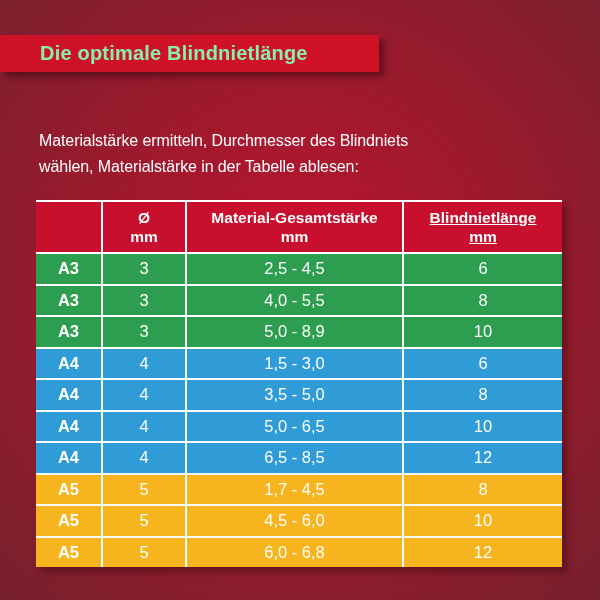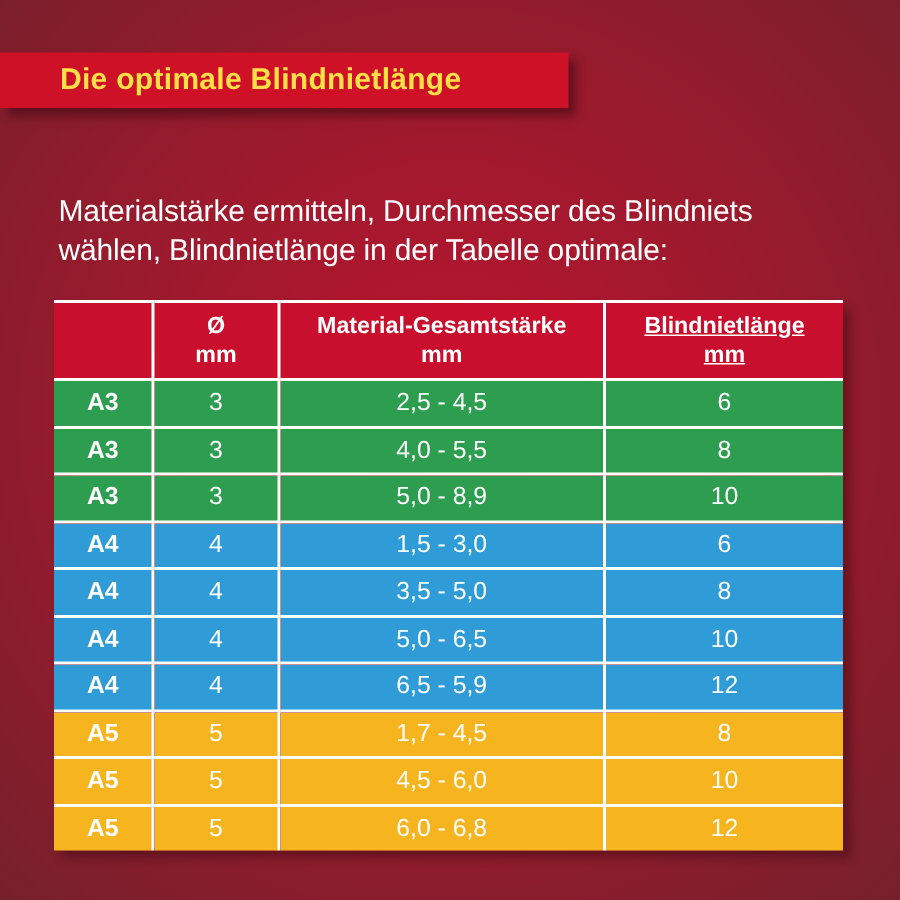--- a/index.html
+++ b/index.html
@@ -18,32 +18,32 @@
     top: 35px;
     width: 379px;
     height: 37px;
     display: flex;
     align-items: center;
     padding-left: 40px;
     box-sizing: border-box;
     box-shadow: 5px 5px 6px rgba(56, 8, 16, 0.55);
   }
   .banner-text {
-    color: #fde047;
+    color: #86efac;
     font-weight: bold;
     font-size: 20px;
     letter-spacing: 0.2px;
     white-space: nowrap;
   }
   .intro {
     position: absolute;
     left: 39px;
     top: 128px;
     color: #ffffff;
-    font-size: 20px;
+    font-size: 16px;
     line-height: 26px;
     letter-spacing: -0.1px;
     white-space: nowrap;
   }
   table.rivet-table {
     position: absolute;
     left: 36px;
     top: 200px;
     border-collapse: collapse;
     table-layout: fixed;
@@ -79,21 +79,21 @@
 <body>
 
 <div class="poster" style="background: radial-gradient(circle at 50% 46%, rgb(187, 20, 47) 0%, rgb(156, 26, 45) 48%, rgb(118, 32, 44) 100%);">
 
   <div class="banner" style="background: rgb(206, 17, 38);">
     <span class="banner-text">Die optimale Blindnietlänge</span>
   </div>
 
   <div class="intro">
     <div>Materialstärke ermitteln, Durchmesser des Blindniets</div>
-    <div>wählen, Blindnietlänge in der Tabelle optimale:</div>
+    <div>wählen, Materialstärke in der Tabelle ablesen:</div>
   </div>
 
   <table class="rivet-table">
     <colgroup>
       <col style="width:66px">
       <col style="width:84px">
       <col style="width:217px">
       <col style="width:159px">
     </colgroup>
     <thead>
@@ -146,21 +146,21 @@
       </tr>
       <tr style="background: rgb(47, 156, 216);">
         <td class="c-type">A4</td>
         <td>4</td>
         <td>5,0 - 6,5</td>
         <td>10</td>
       </tr>
       <tr style="background: rgb(47, 156, 216);">
         <td class="c-type">A4</td>
         <td>4</td>
-        <td>6,5 - 5,9</td>
+        <td>6,5 - 8,5</td>
         <td>12</td>
       </tr>
       <tr style="background: rgb(246, 180, 30);">
         <td class="c-type">A5</td>
         <td>5</td>
         <td>1,7 - 4,5</td>
         <td>8</td>
       </tr>
       <tr style="background: rgb(246, 180, 30);">
         <td class="c-type">A5</td>

